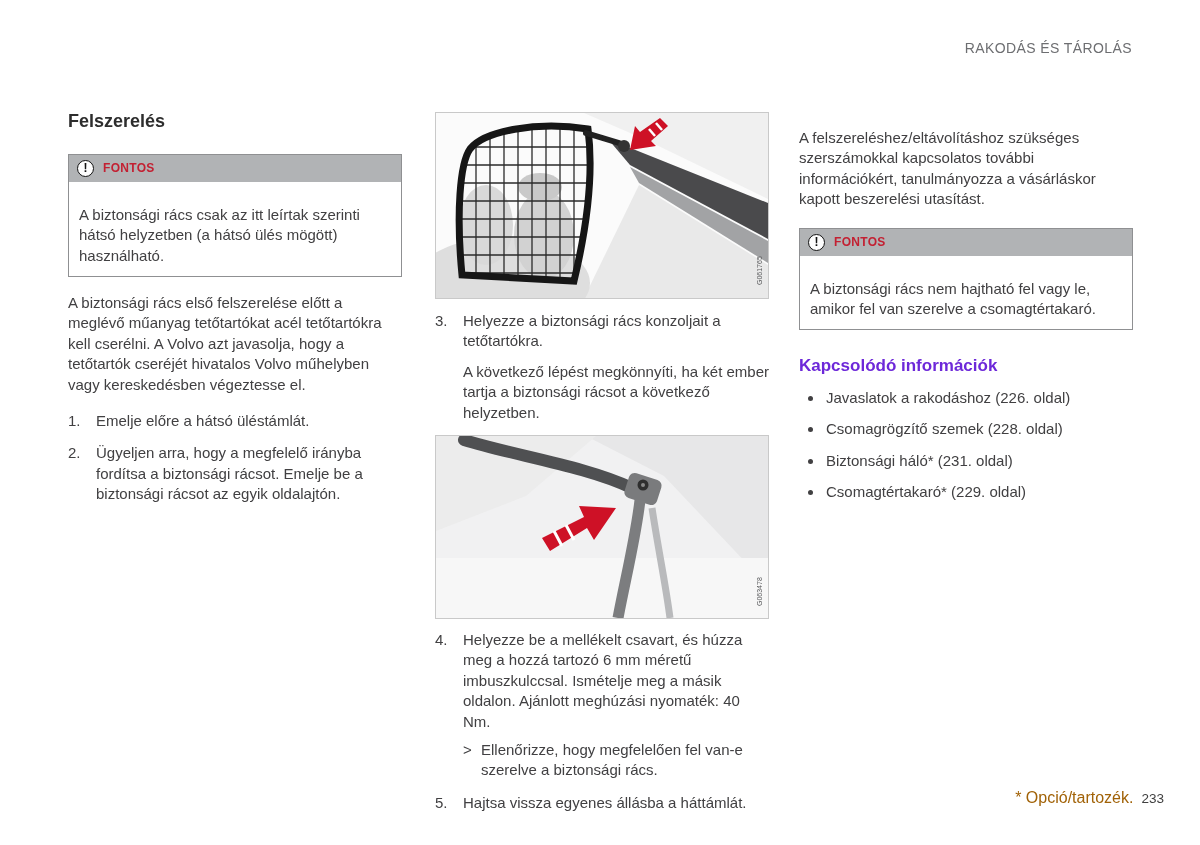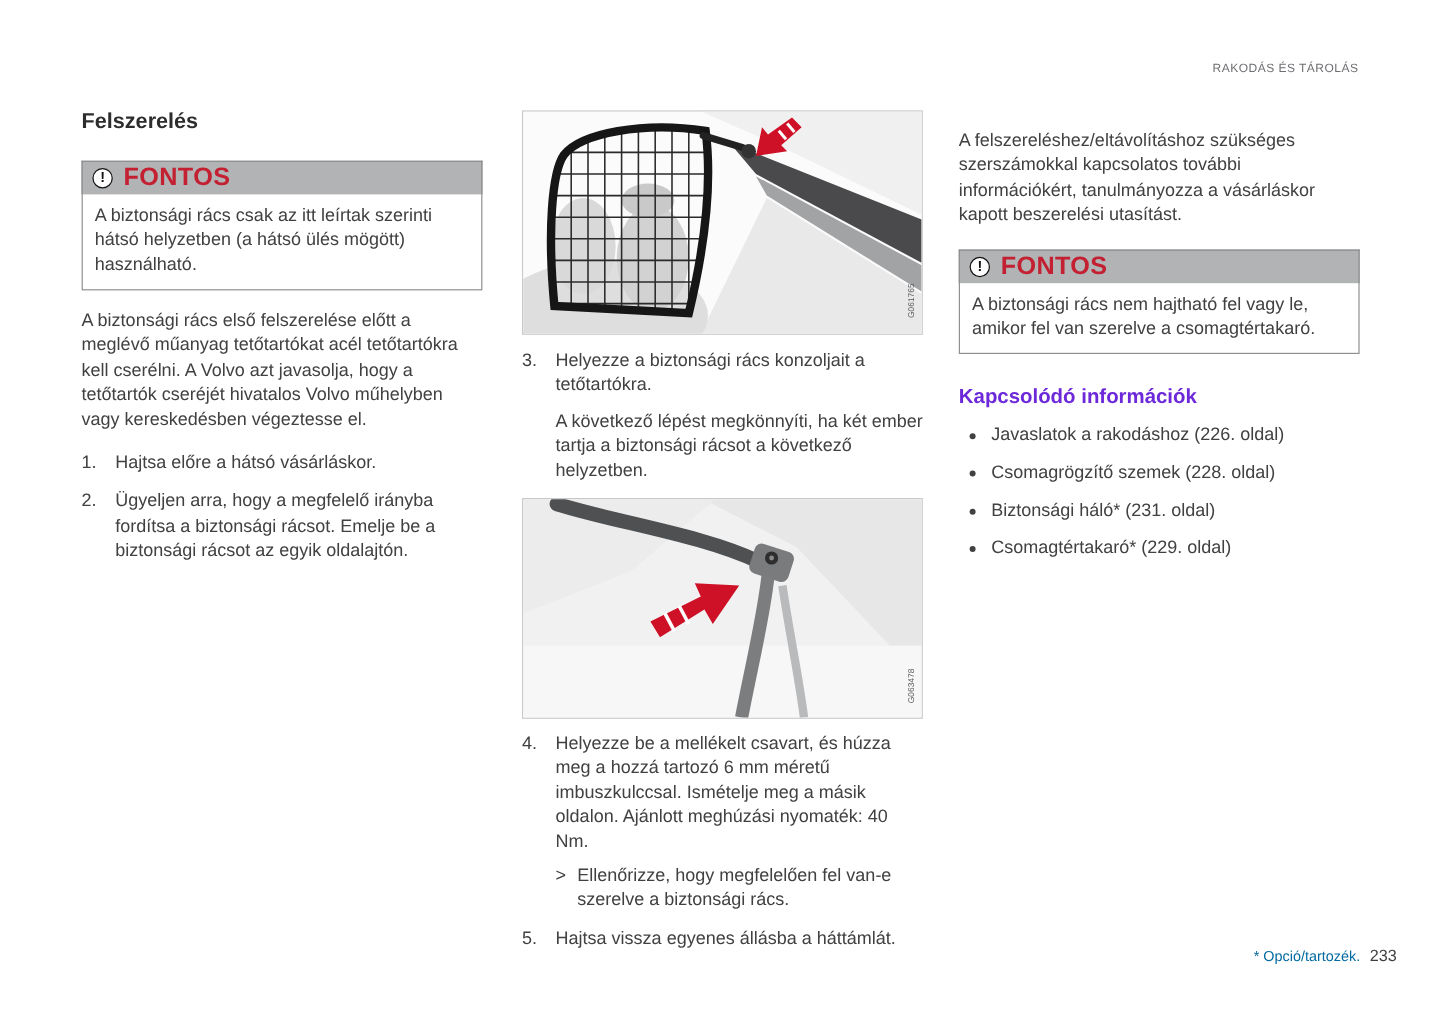--- a/index.html
+++ b/index.html
@@ -2,46 +2,46 @@
 <html><head>
 <meta charset="utf-8">
 <style>
   html,body{margin:0;padding:0;}
   body{
     width:1200px;height:845px;position:relative;background:#ffffff;
     font-family:"Liberation Sans","DejaVu Sans",sans-serif;
     color:#414042;overflow:hidden;
   }
   .running-header{
-    position:absolute;top:52px;right:68px;
-    font-size:10px;letter-spacing:.4px;color:#6d6e71;font-weight:400;text-align:right;
-  }
-  .col{position:absolute;top:92px;width:334px;}
+    position:absolute;top:40px;right:68px;
+    font-size:14px;letter-spacing:.4px;color:#6d6e71;font-weight:400;text-align:right;
+  }
+  .col{position:absolute;top:112px;width:334px;}
   .col-left{left:68px;}
   .col-mid{left:435px;}
   .col-right{left:799px;}
   .section-heading{
     font-size:18px;font-weight:bold;color:#2d2d2d;margin:0 0 22px 0;line-height:1.1;
   }
   .subsection-heading{
     font-size:17px;font-weight:bold;color:#6d28d9;margin:26px 0 12px 0;line-height:1.15;
   }
   p.body-text{margin:16px 0 0 0;font-size:15px;line-height:1.36;}
   .important-box{border:1px solid #8f9092;background:#fff;}
   .important-box .bar{
     background:#b1b3b5;height:27px;display:flex;align-items:center;gap:9px;
     padding:0 8px;margin:-1px -1px 0 -1px;border:1px solid #8f9092;border-bottom:none;
   }
   .excl-icon{
     width:17px;height:17px;border:1.8px solid #121212;border-radius:50%;
     background:#fdfdfd;display:inline-flex;align-items:center;justify-content:center;
     font-size:12px;font-weight:bold;color:#121212;line-height:1;box-sizing:border-box;
   }
-  .important-label{font-size:21px;font-weight:bold;color:#c32032;letter-spacing:.3px;}
-  .important-box .box-body{padding:8px 10px 10px 10px;font-size:15px;line-height:1.36;}
+  .important-label{font-size:12px;font-weight:bold;color:#c32032;letter-spacing:.3px;}
+  .important-box .box-body{padding:23px 10px 10px 10px;font-size:15px;line-height:1.36;}
   .step-list{margin-top:16px;display:flex;flex-direction:column;gap:12px;}
   .step{display:flex;font-size:15px;line-height:1.36;}
   .step .num{flex:0 0 28px;}
   .step .txt{flex:1;}
   .indented-note{margin:10px 0 0 28px;font-size:15px;line-height:1.36;}
   .result-line{display:flex;margin:8px 0 0 28px;font-size:15px;line-height:1.36;}
   .result-line .marker{flex:0 0 18px;}
   .figure{
     border:1px solid #c9c9c9;background:#fbfbfb;line-height:0;
   }
@@ -49,21 +49,21 @@
   .fig-gap{margin-top:12px;}
   .bullet-list{margin-top:4px;display:flex;flex-direction:column;gap:11px;}
   .bullet-item{display:flex;font-size:15px;line-height:1.36;}
   .bullet-item .dot{
     flex:0 0 auto;width:5px;height:5px;border-radius:50%;background:#414042;
     margin:8px 13px 0 9px;
   }
   .page-footer{
     position:absolute;top:789px;right:36px;display:flex;align-items:baseline;gap:8px;
   }
-  .footnote-text{font-size:12px;color:#0369a1;}
+  .footnote-text{font-size:16px;color:#a16207;}
   .page-number{font-size:13.5px;color:#404040;}
   .mt16{margin-top:16px;}
   .mt18{margin-top:18px;}
 </style>
 </head>
 <body>
 
 <div class="running-header">RAKODÁS ÉS TÁROLÁS</div>
 
 <div class="col col-left">
@@ -75,21 +75,21 @@
       <span class="important-label">FONTOS</span>
     </div>
     <div class="box-body">A biztonsági rács csak az itt leírtak szerinti hátsó helyzetben (a hátsó ülés mögött) használható.</div>
   </div>
 
   <p class="body-text mt16">A biztonsági rács első felszerelése előtt a meglévő műanyag tetőtartókat acél tetőtartókra kell cserélni. A Volvo azt javasolja, hogy a tetőtartók cseréjét hivatalos Volvo műhelyben vagy kereskedésben végeztesse el.</p>
 
   <div class="step-list">
     <div class="step">
       <span class="num">1.</span>
-      <span class="txt">Hajtsa előre a hátsó vásárláskor.</span>
+      <span class="txt">Emelje előre a hátsó üléstámlát.</span>
     </div>
     <div class="step">
       <span class="num">2.</span>
       <span class="txt">Ügyeljen arra, hogy a megfelelő irányba fordítsa a biztonsági rácsot. Emelje be a biztonsági rácsot az egyik oldalajtón.</span>
     </div>
   </div>
 </div>
 
 <div class="col col-mid">
 

